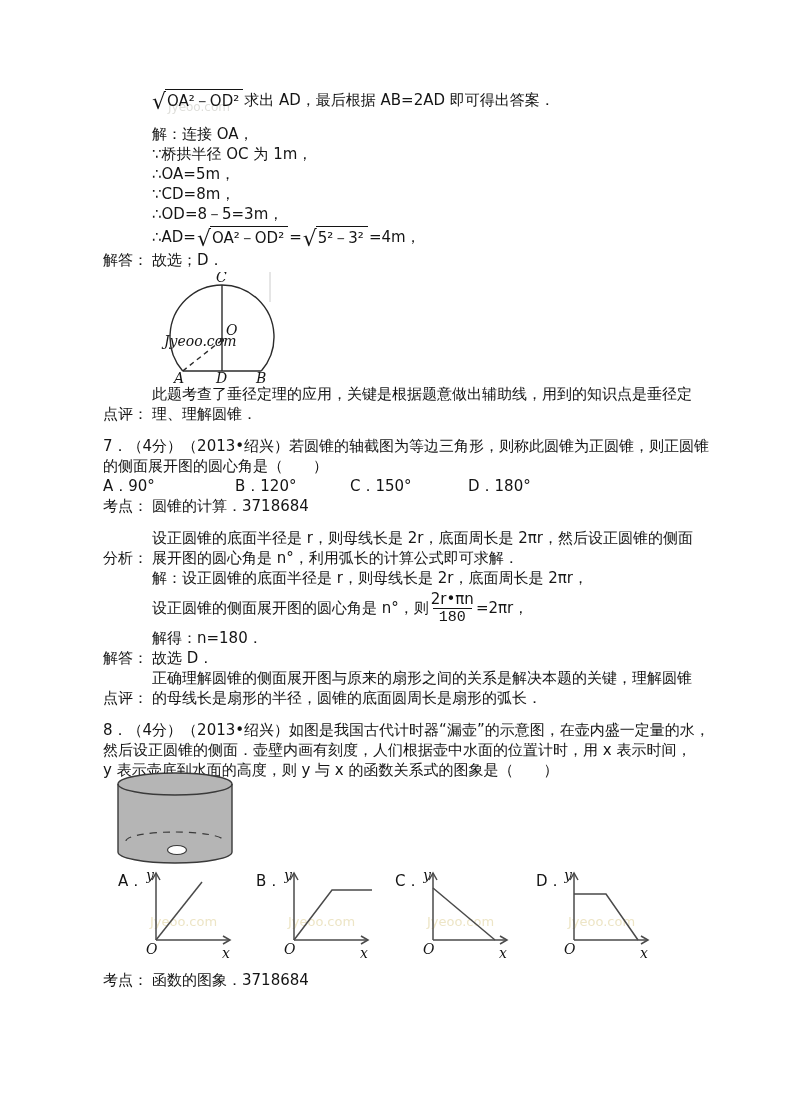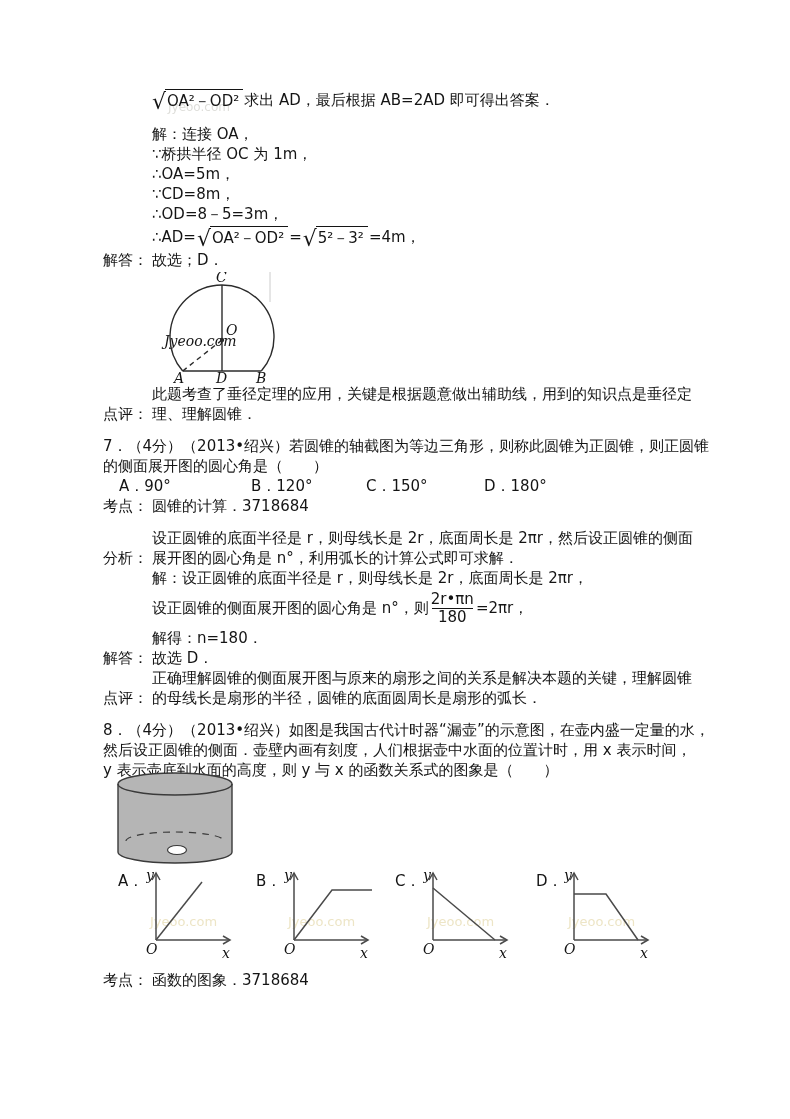--- a/index.html
+++ b/index.html
@@ -11,33 +11,33 @@
   .lblock .lbl{width:49px;flex-shrink:0;white-space:nowrap;}
   .lblock .cnt{flex:1;min-width:0;}
   .line{white-space:nowrap;}
   
   .mathline{display:flex;align-items:center;height:26px;white-space:nowrap;}
   .sqrt{display:inline-flex;align-items:flex-end;margin:0 1px;}
   .sqrt .sign{font-size:22px;line-height:18px;margin-right:-1px;}
   .radicand{border-top:1.5px solid #141414;padding:1px 4px 0 2px;}
   .fracline{display:flex;align-items:center;height:40px;white-space:nowrap;}
   .frac{display:inline-flex;flex-direction:column;align-items:center;line-height:17px;margin:4px 2px;}
-  .frac .den{border-top:1.5px solid #141414;padding:0 6px;}
+  .frac .den{border-top:1.5px solid #141414;padding:0 6px;font-family:Liberation Mono, monospace;}
   
   .fig-circle{display:block;margin:2px 0 0 57px;}
   .fig-cylinder{display:block;margin:-8px 0 0 2px;}
   .graphs-row{display:flex;margin-left:15px;height:96px;}
   .gcell{position:relative;height:96px;flex-shrink:0;}
   .gcell .glabel{position:absolute;left:0;top:3px;}
   .gcell svg{position:absolute;left:28px;top:0;}
   .gcell .wm{position:absolute;left:32px;top:44px;font-size:13px;color:#ede5c6;z-index:0;}
   .wm-top{position:absolute;left:168px;top:97px;font-size:12px;color:#dededa;z-index:0;}
   .formula-first{position:relative;z-index:1;margin-left:48px;height:28px;}
   
-  .options-row{display:flex;white-space:nowrap;margin-left:16px;}
+  .options-row{display:flex;white-space:nowrap;margin-left:0;}
   .opt-a{width:132px;}.opt-b{width:115px;}.opt-c{width:118px;}.opt-d{width:auto;}
   .mt12{margin-top:12px;}
   .mt10{margin-top:10px;}
   .mt6{margin-top:6px;}
   svg text{font-family:"DejaVu Serif",serif;font-style:italic;font-size:14px;fill:#141414;}
 </style>
 </head>
 <body>
 
 <div class="page">

